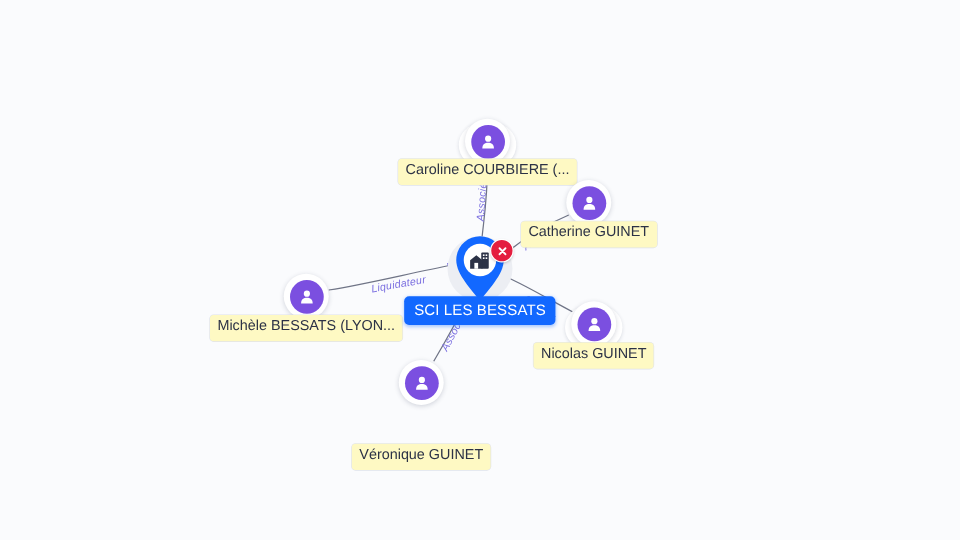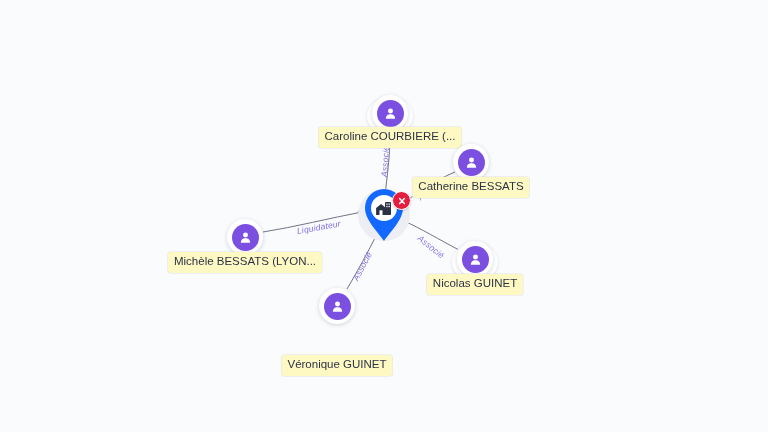--- a/index.html
+++ b/index.html
@@ -184,21 +184,21 @@
       <div class="label" style="left: 390px; top: 127px;">Caroline COURBIERE (...</div>
       <div class="node" style="left: 471px; top: 162px;">
         <div class="person-ring"></div>
         <div class="person-disc" style="background: rgb(123, 79, 224);">
           <svg width="15" height="15" viewBox="0 0 20 20" xmlns="http://www.w3.org/2000/svg">
             <circle cx="10" cy="6.6" r="3.3" fill="#ffffff"></circle>
             <path d="M3.8 17 C3.8 12.6 6.6 10.9 10 10.9 C13.4 10.9 16.2 12.6 16.2 17 Z" fill="#ffffff"></path>
           </svg>
         </div>
       </div>
-      <div class="label" style="left: 471px; top: 177px;">Catherine BESSATS</div>
+      <div class="label" style="left: 471px; top: 177px;">Catherine GUINET</div>
       <div class="node" style="left: 475px; top: 259px;">
         <div class="person-stack s2"></div>
         <div class="person-stack s3"></div>
         <div class="person-ring"></div>
         <div class="person-disc" style="background: rgb(123, 79, 224);">
           <svg width="15" height="15" viewBox="0 0 20 20" xmlns="http://www.w3.org/2000/svg">
             <circle cx="10" cy="6.6" r="3.3" fill="#ffffff"></circle>
             <path d="M3.8 17 C3.8 12.6 6.6 10.9 10 10.9 C13.4 10.9 16.2 12.6 16.2 17 Z" fill="#ffffff"></path>
           </svg>
         </div>
@@ -241,14 +241,15 @@
         <rect x="4" y="9.8" width="3" height="4.7" fill="#ffffff"></rect>
       </g>
     </svg>
     <div class="co-badge">
       <svg width="8" height="8" viewBox="0 0 10 10" xmlns="http://www.w3.org/2000/svg">
         <path d="M2 2 L8 8 M8 2 L2 8" stroke="#ffffff" stroke-width="1.8" stroke-linecap="round"></path>
       </svg>
     </div>
   </div>
 
+  <div class="label center-label" id="center-label" style="left: 384px; top: 237px;">SCI LES BESSATS</div>
 
 </div>
 
 </body></html>

